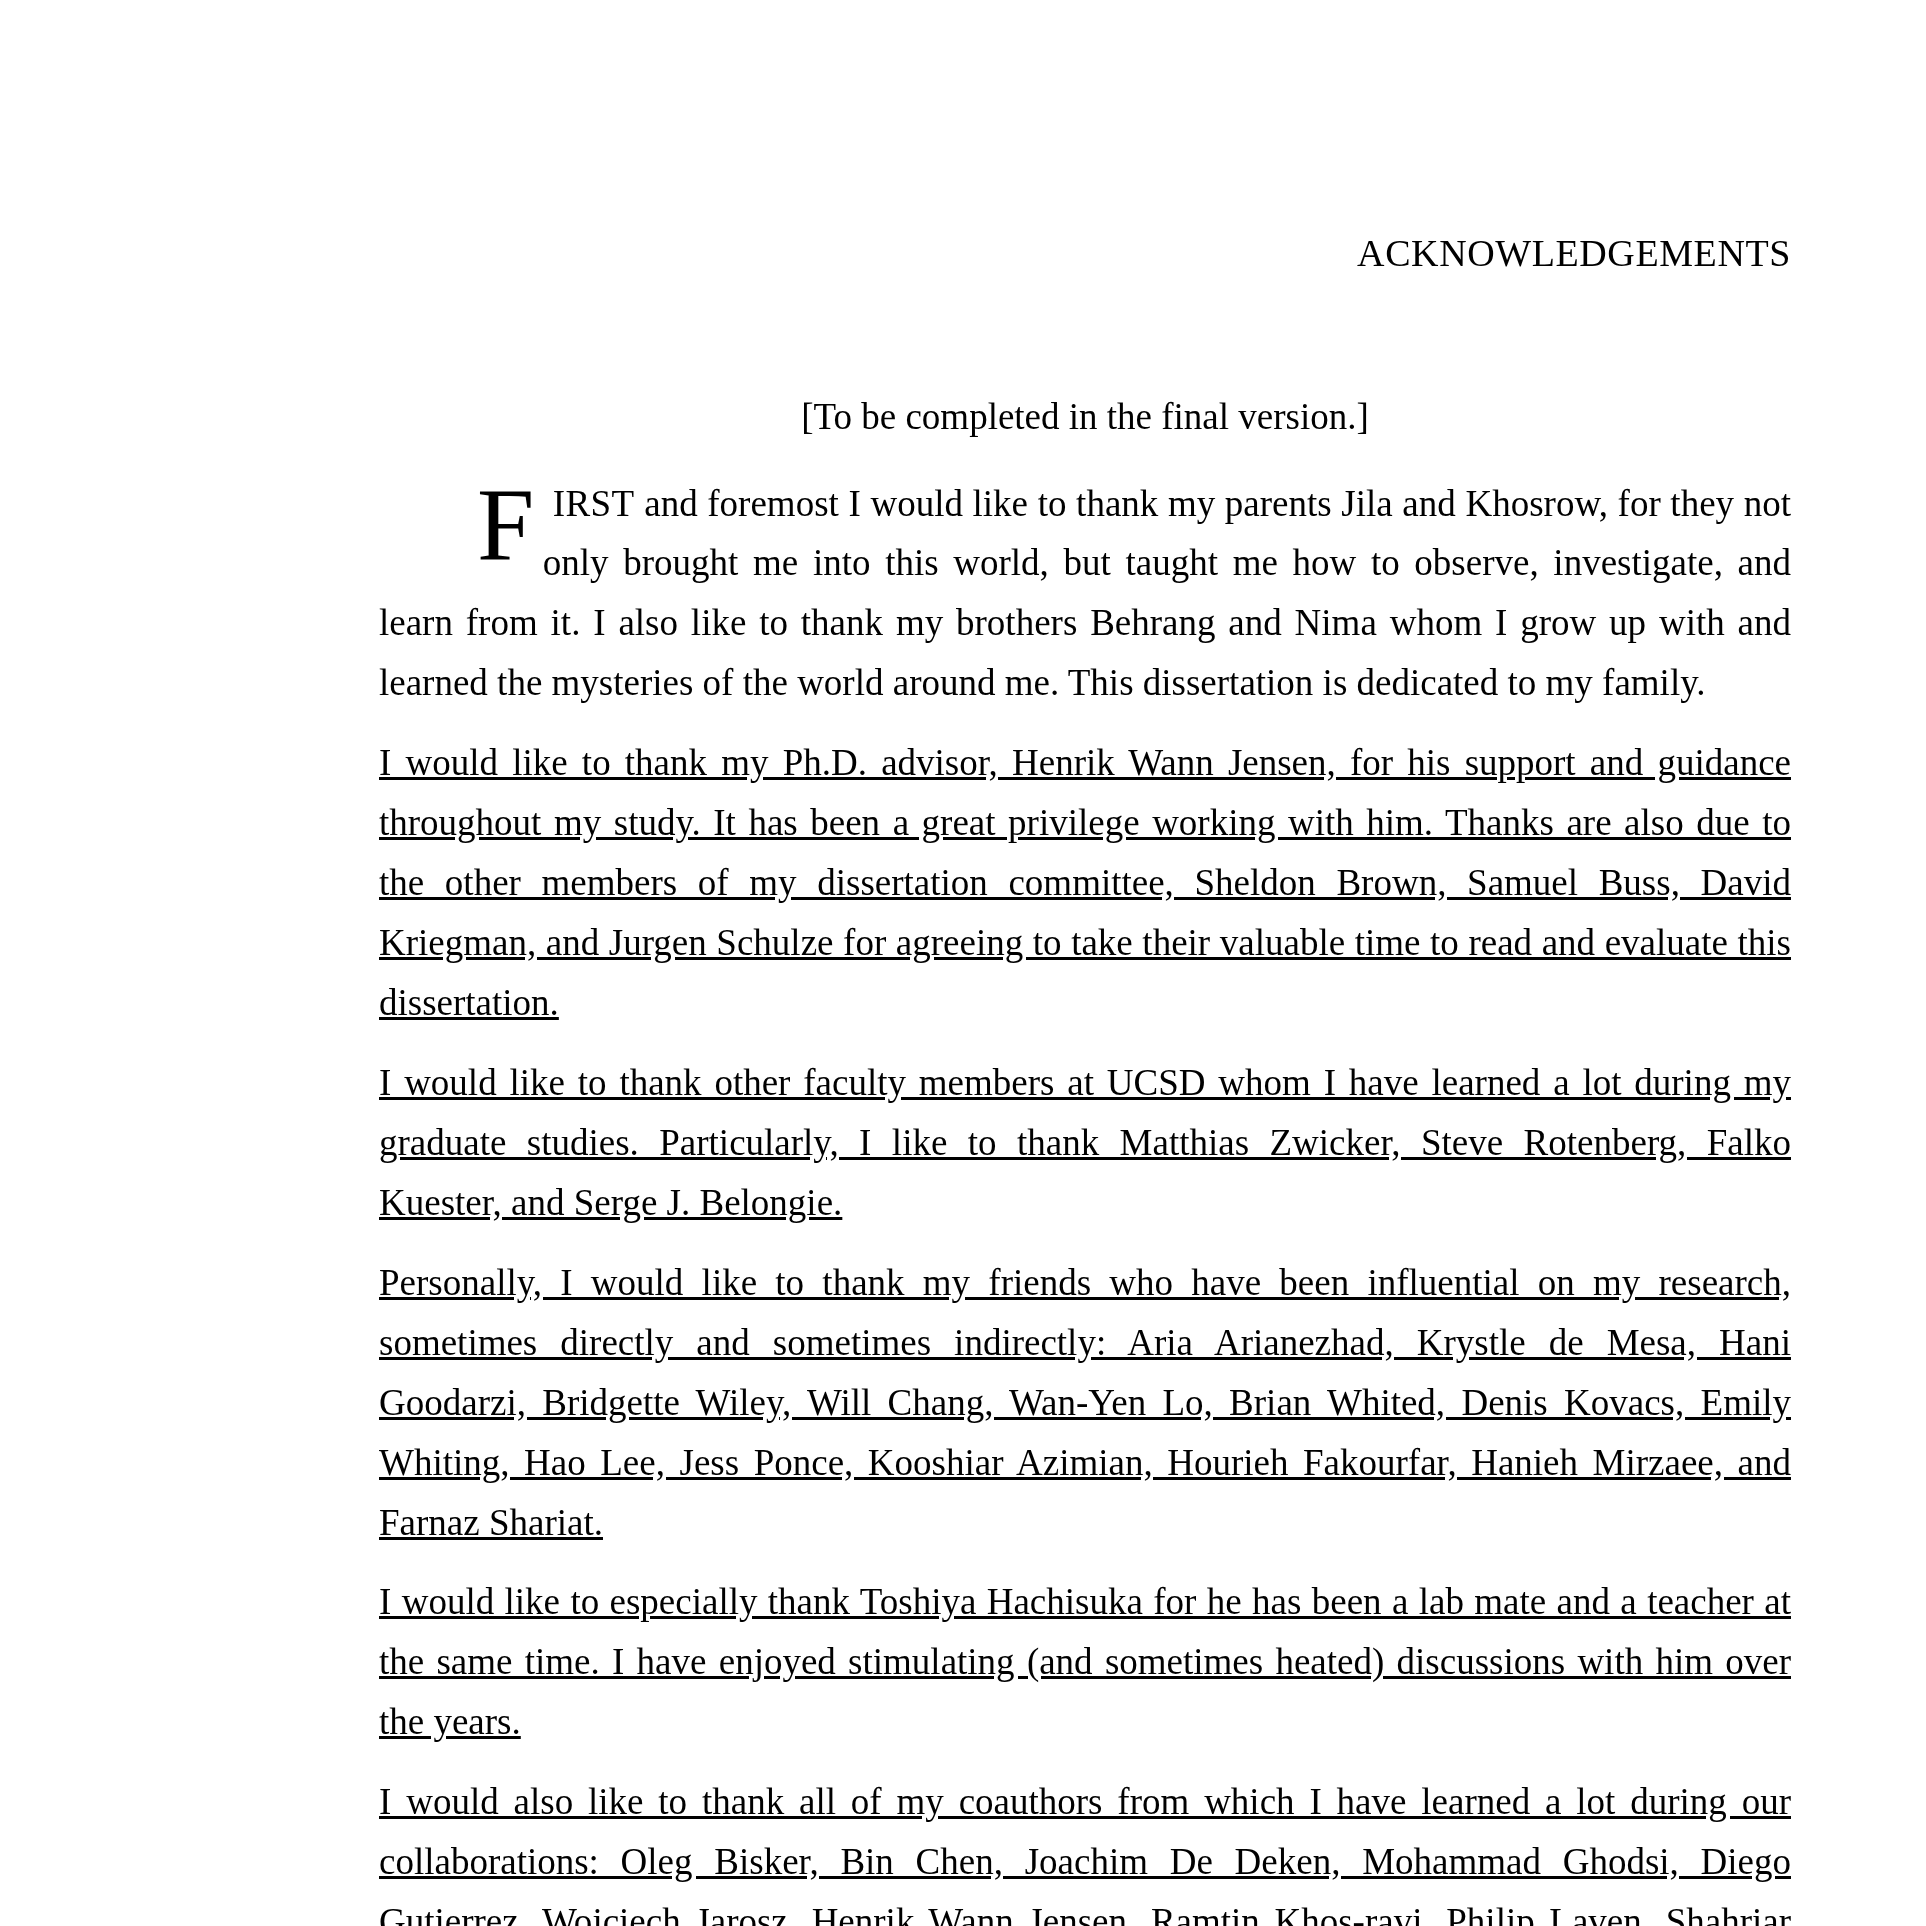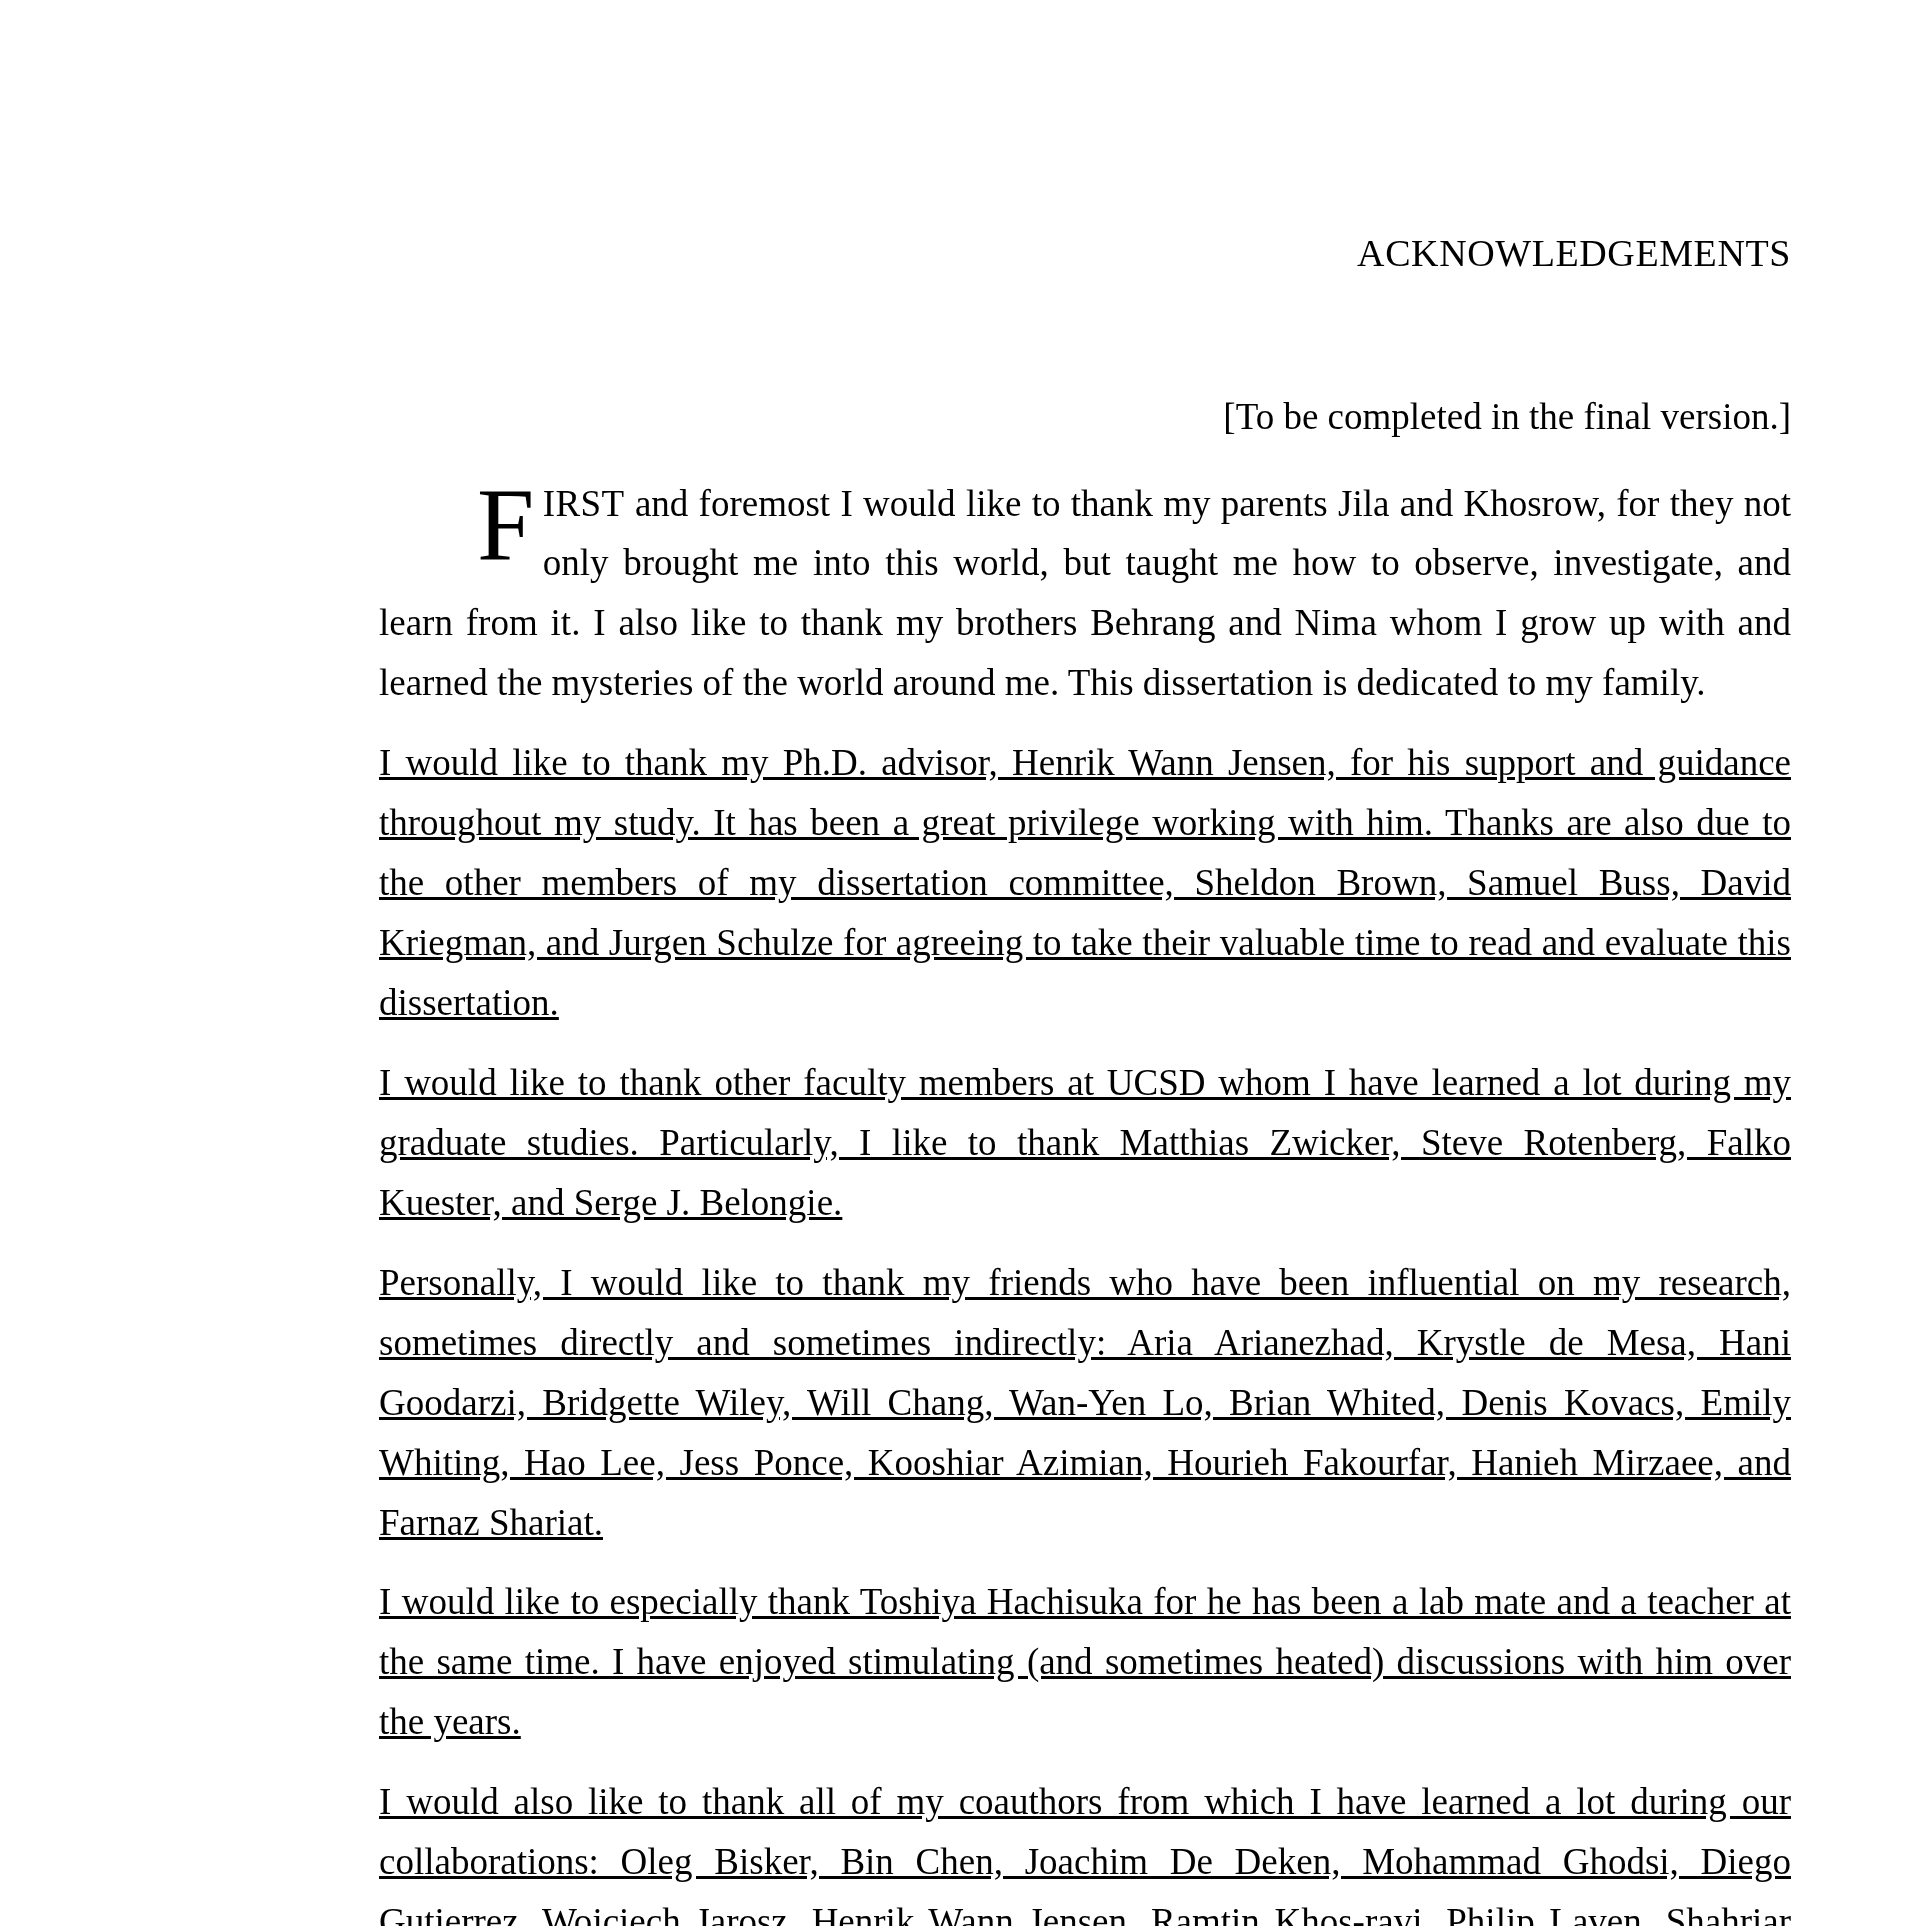--- a/index.html
+++ b/index.html
@@ -50,21 +50,21 @@
 
   p.para:last-of-type {
     margin-bottom: 0;
   }
 
   
   p.note {
     margin: 0 0 27px 0;
     font-size: 37px;
     line-height: 1.62;
-    text-align: right;
+    text-align: center;
   }
 
   
   p.lettrine {
     margin: 0 0 20px 0;
     font-size: 37px;
     line-height: 1.62;
     text-align: justify;
   }
   p.lettrine .dropcap {
@@ -74,20 +74,21 @@
     padding: 7px 8.5px 0 0;
     margin-left: 98px;
     margin-top: 2.3px;
     font-family: "Liberation Serif", "DejaVu Serif", serif;
     font-weight: normal;
   }
   p.lettrine .smallcaps {
     font-variant: small-caps;
     font-size: 37px;
     letter-spacing: 0.4px;
+    margin-left: 10px;
   }
 </style>
 </head>
 <body>
 
 <div class="page">
 
   <div class="textblock">
 
     <h1 class="page-title">ACKNOWLEDGEMENTS</h1>

